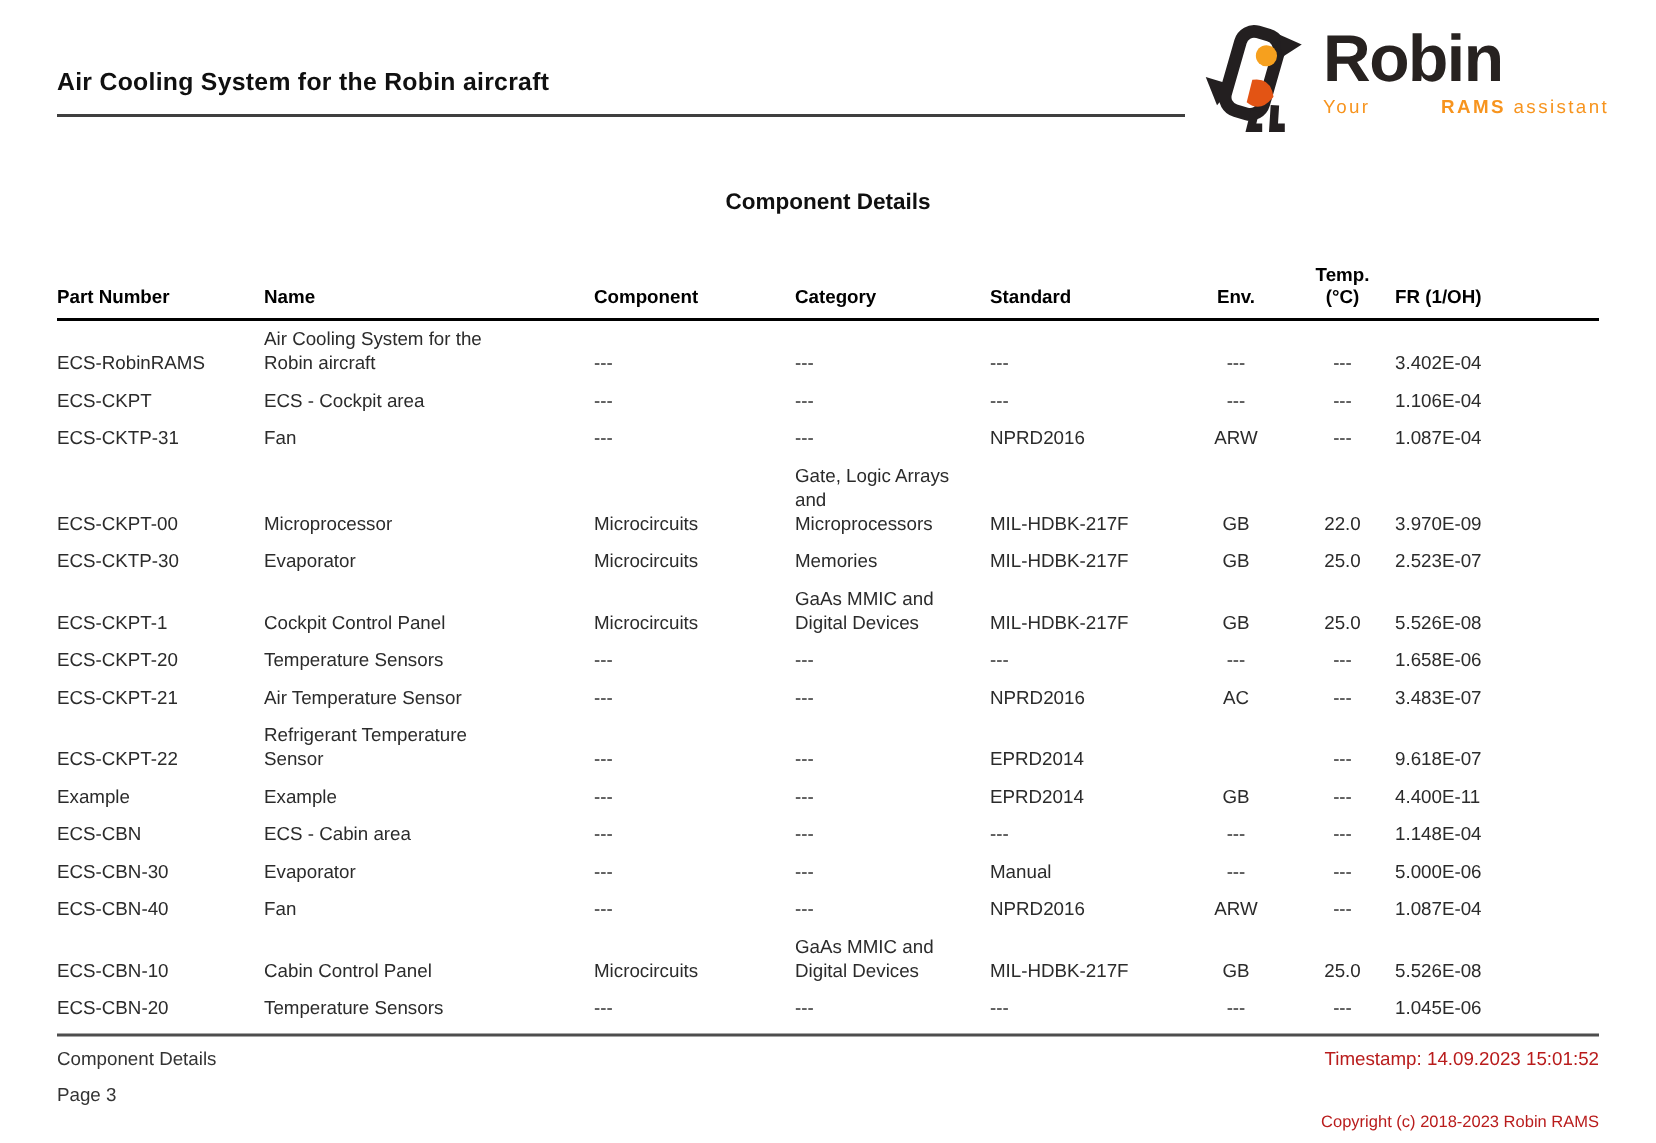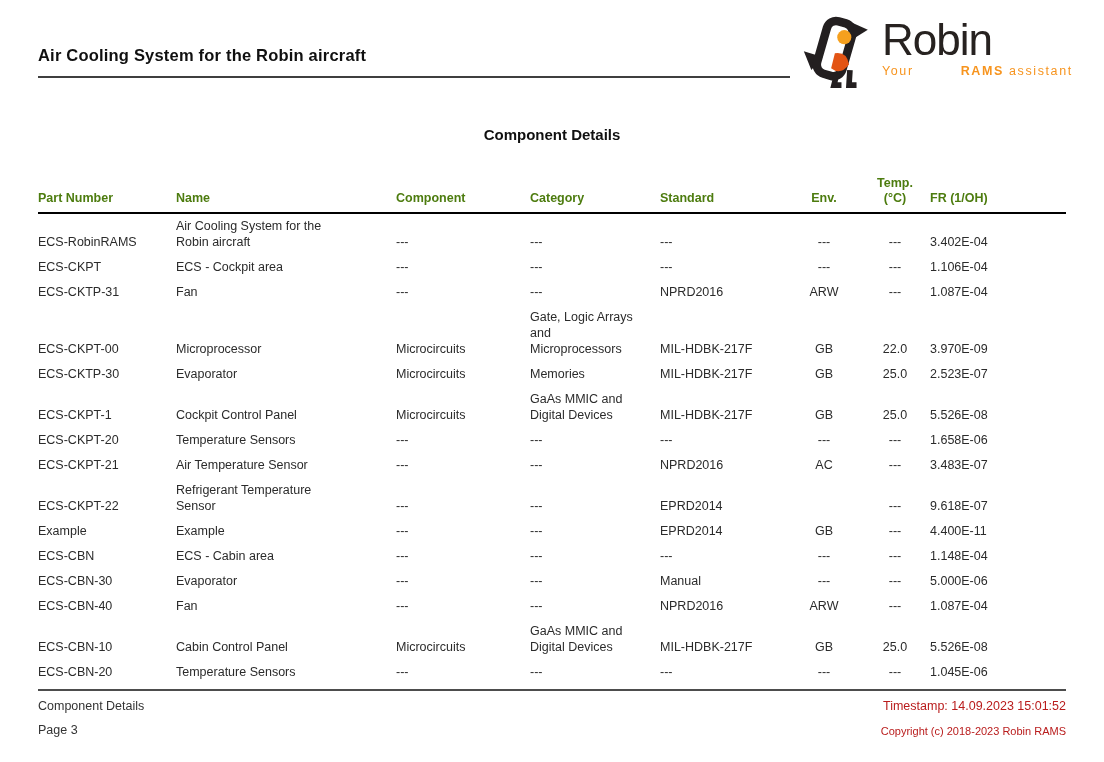--- a/index.html
+++ b/index.html
@@ -26,21 +26,21 @@
     font-weight: bold;
     letter-spacing: 0.2px;
     color: #101010;
   }
   .title-rule { height: 2px; background: #3f3f3f; width: 100%; }
 
   .logo { margin-left: auto; display: flex; align-items: center; padding-top: 8px; }
   .logo-bird { width: 86px; height: 80px; }
   .logo-textblock { display: flex; flex-direction: column; margin-left: 6px; }
   .logo-brand {
-    font-size: 44px; font-weight: 400; line-height: 44px;
+    font-size: 44px; font-weight: 700; line-height: 44px;
     color: #272220; letter-spacing: -1px;
   }
   .logo-tagline {
     font-size: 12.5px; color: #f7941e; letter-spacing: 1.6px;
     margin-top: 2px; white-space: nowrap;
   }
   .logo-tagline b { font-weight: 800; padding-left: 42px; }
 
   
   .section-title {
@@ -65,21 +65,21 @@
   col.c-component { width: 134px; }
   col.c-category  { width: 130px; }
   col.c-standard  { width: 128px; }
   col.c-env       { width: 72px; }
   col.c-temp      { width: 70px; }
   col.c-fr        { width: 136px; }
 
   thead th {
     font-size: 12.5px;
     font-weight: bold;
-    color: #4d7c0f;
+    color: #000000;
     text-align: left;
     vertical-align: bottom;
     padding: 0 8px 6px 0;
     border-bottom: 2.5px solid #000000;
     line-height: 15px;
   }
   thead th.al-c { text-align: center; padding-right: 0; }
 
   tbody td {
     vertical-align: bottom;
@@ -99,21 +99,21 @@
     border-top: 2px solid #4d4d4d;
     padding-top: 7px;
     display: flex;
     justify-content: space-between;
     align-items: flex-start;
   }
   .footer-left  { font-size: 12.5px; color: #333333; }
   .footer-right { font-size: 12.5px; color: #b91c1c; text-align: right; }
   .footer-line  { line-height: 16px; }
   .footer-left .footer-line + .footer-line  { margin-top: 8px; }
-  .footer-right .footer-line + .footer-line { margin-top: 9px; font-size: 11px; }
+  .footer-right .footer-line + .footer-line { margin-top: 26px; font-size: 11px; }
 </style>
 </head>
 <body>
 
 <div class="page">
 
   <div class="header">
     <div class="title-wrap">
       <h1 class="doc-title">Air Cooling System for the Robin aircraft</h1>
       <div class="title-rule"></div>

